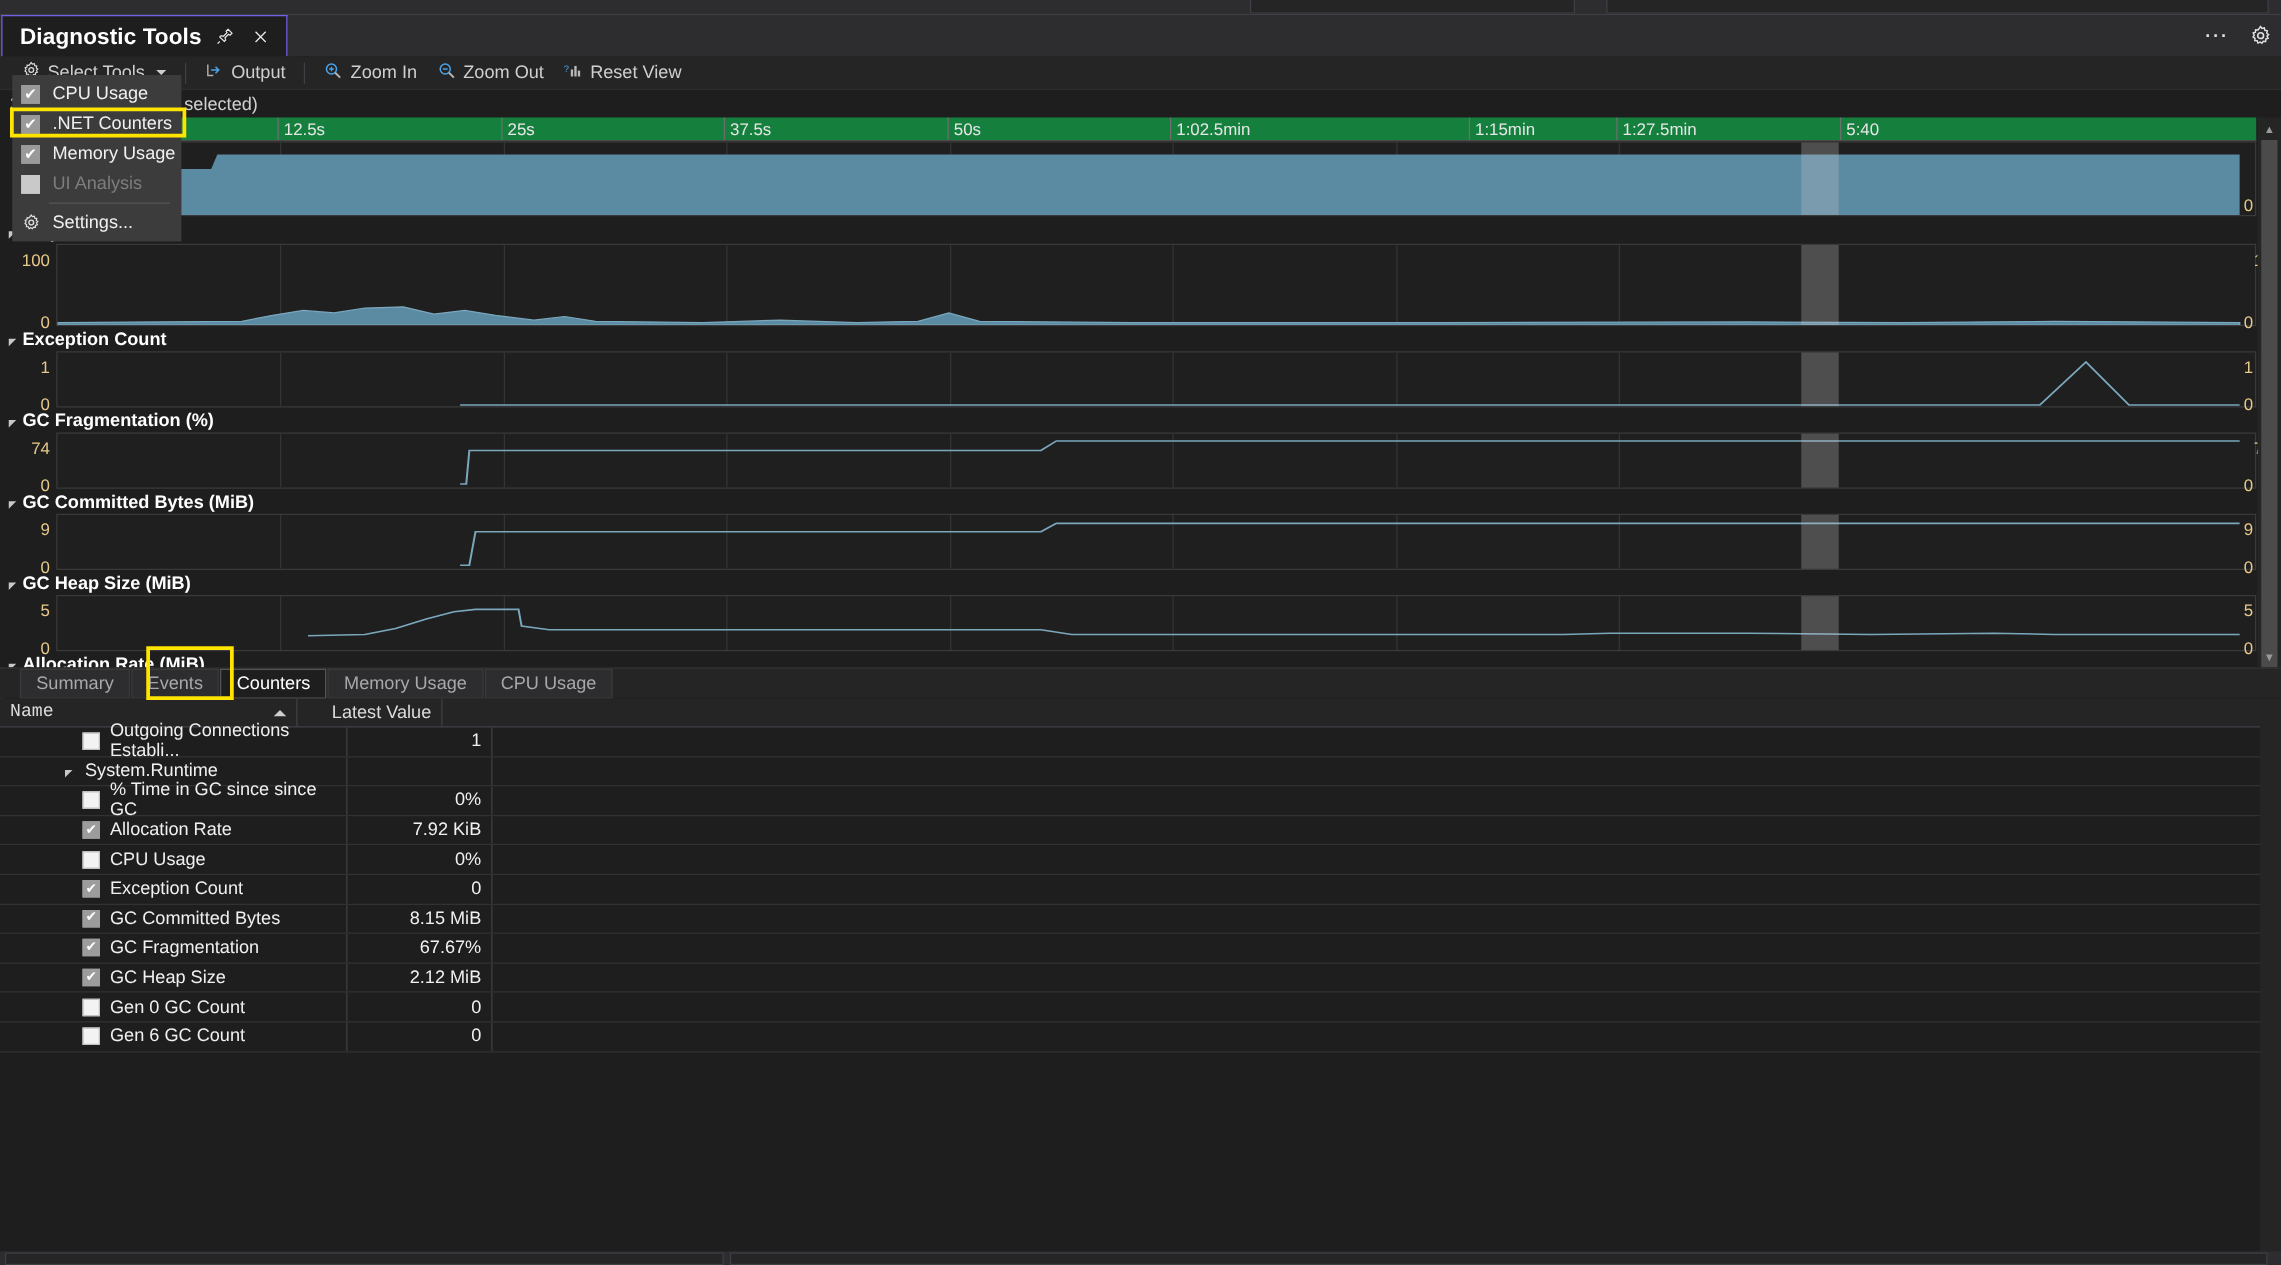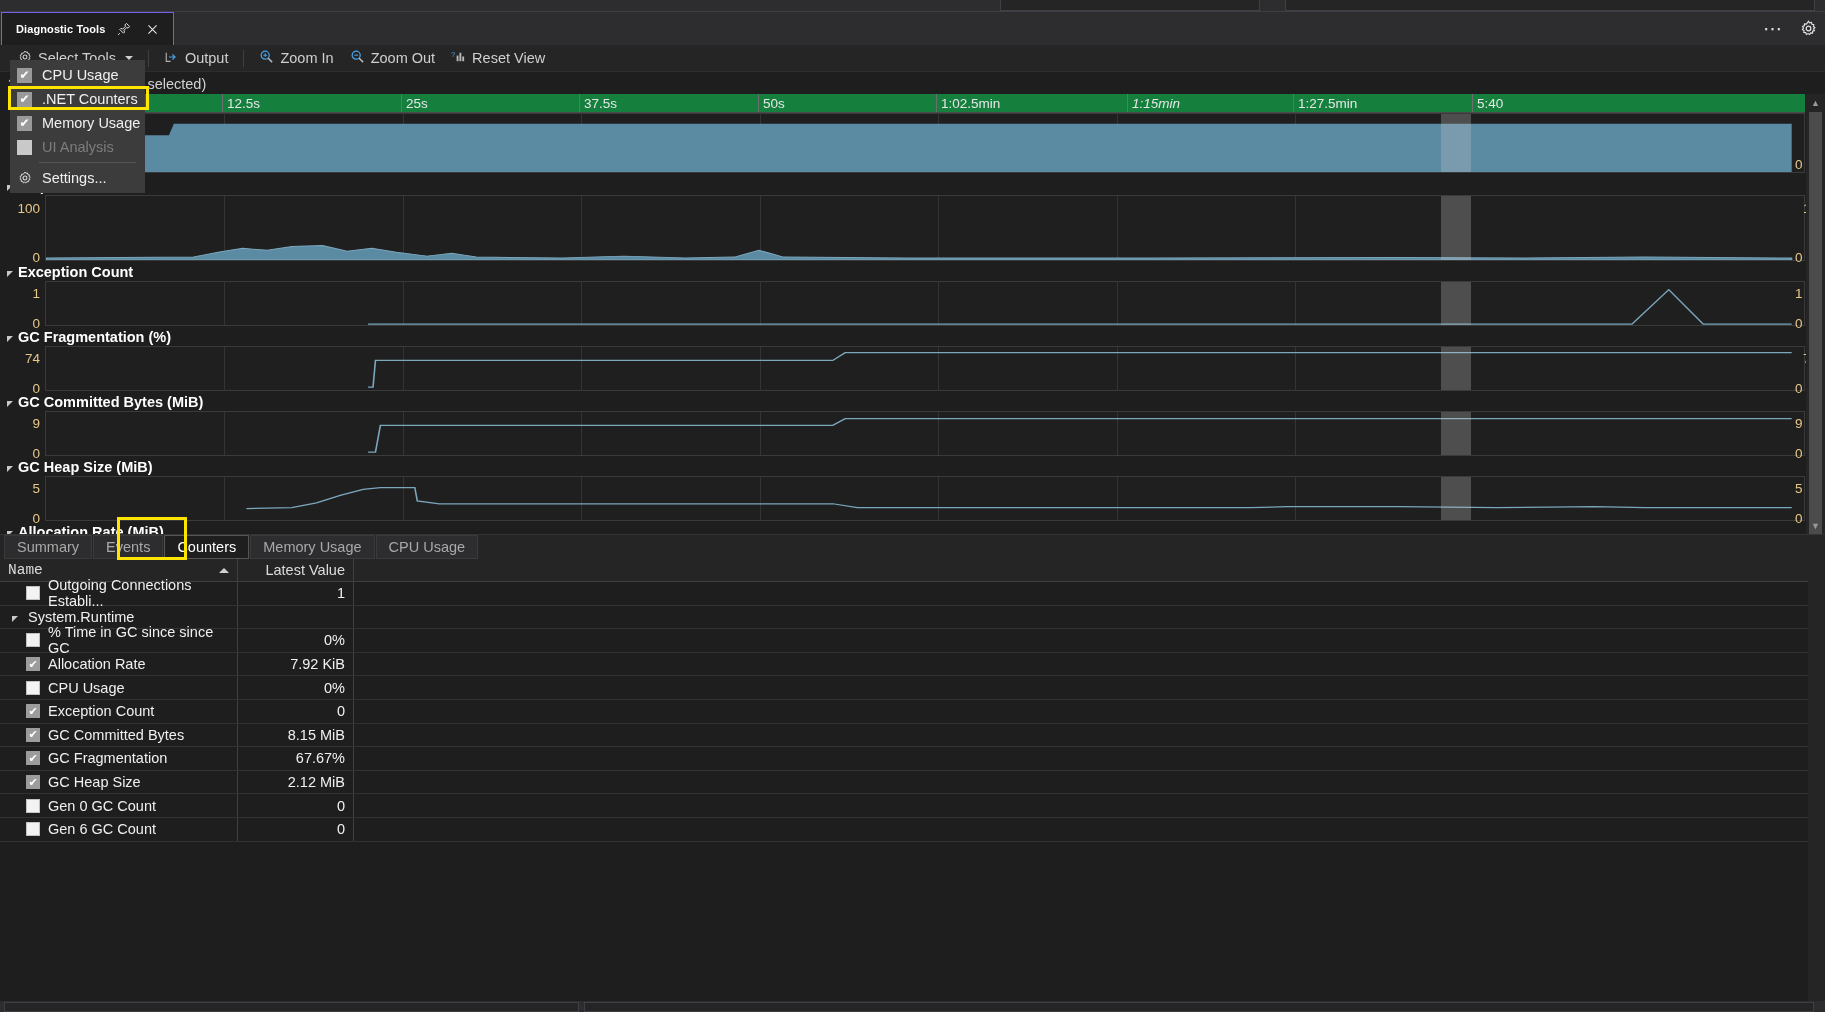--- a/index.html
+++ b/index.html
@@ -39,21 +39,21 @@
   }
   .docktab {
     position: absolute; left: 1px; top: 0px; height: 33px;
     display: flex; align-items: center; gap: 10px;
     padding: 0 12px 0 14px;
     background: #1e1e1e;
     border: 1px solid #7160e8;
     border-bottom: none;
   }
   .docktab .title {
-    font-size: 11px; font-weight: bold; color: #ffffff; letter-spacing: .1px;
+    font-size: 18px; font-weight: bold; color: #ffffff; letter-spacing: .1px;
   }
   .icon-btn {
     width: 18px; height: 18px; display: flex; align-items: center; justify-content: center;
     color: #e8e8e8;
   }
   .tabrow-right {
     position: absolute; right: 8px; top: 0; height: 33px;
     display: flex; align-items: center; gap: 16px; color: #e0e0e0;
   }
   .ellipsis-btn { font-size: 19px; line-height: 10px; letter-spacing:1px;}
@@ -165,21 +165,21 @@
   }
   .gscroll .arrow {
     position: absolute; left: 0; right: 0; height: 17px;
     display: flex; align-items: center; justify-content: center;
     color: #9a9a9a; font-size: 9px;
   }
 
   
   .btabs {
     position: relative; height: 25px; background: #252526;
-    display: flex; align-items: stretch; padding-left: 4px; gap: 1px;
+    display: flex; align-items: stretch; padding-left: 16px; gap: 1px;
     border-top: 1px solid #333;
   }
   .btab {
     display: flex; align-items: center; padding: 0 12px;
     font-size: 14.5px; color: #a8a8a8; background: #2d2d30;
     border: 1px solid #3a3a3a;
   }
   .btab.active { color: #ffffff; background: #1e1e1e; border-color: #555; }
   .btab-highlight {
     position: absolute; left: 117px; top: -18px; width: 70px; height: 43px;
@@ -203,20 +203,21 @@
     border-bottom: 5px solid #cfcfcf;
   }
   .th-val {
     width: 116px; padding-right: 8px;
     display: flex; align-items: center; justify-content: flex-end;
     border-right: 1px solid #3f3f46;
   }
   .trow {
     display: flex; height: 23.6px; font-size: 14.5px; color: #f0f0f0;
     border-bottom: 1px solid #323232;
+    padding-left: 40px;
   }
   .td-name {
     width: 238px; display: flex; align-items: center; gap: 8px;
     padding-left: 8px; border-right: 1px solid #3f3f46;
   }
   .td-name.group { padding-left: 12px; }
   .td-val {
     width: 116px; display: flex; align-items: center; justify-content: flex-end;
     padding-right: 8px; border-right: 1px solid #3f3f46;
   }
@@ -342,21 +343,21 @@
   <div class="graphpane">
 
     <div class="timecaption">39 minutes (1:39 min selected)</div>
 
     <div class="ruler">
       <div class="rtick" style="left:177px;">12.5s</div>
       <div class="rtick" style="left:356px;">25s</div>
       <div class="rtick" style="left:534px;">37.5s</div>
       <div class="rtick" style="left:713px;">50s</div>
       <div class="rtick" style="left:891px;">1:02.5min</div>
-      <div class="rtick" style="left:1082px;font-style:italic;">1:15min</div>
+      <div class="rtick" style="left:1130px;">1:15min</div>
       <div class="rtick" style="left:1248px;">1:27.5min</div>
       <div class="rtick" style="left:1427px;">5:40</div>
     </div>
 
     <div class="graph-block" style="top:41px; height:62px;">
       <div class="plot" style="top:0; height:60px;">
         <div class="vgrid" style="left:178px"></div>
           <div class="vgrid" style="left:357px"></div>
         <div class="vgrid" style="left:535px"></div>
           <div class="vgrid" style="left:714px"></div>

